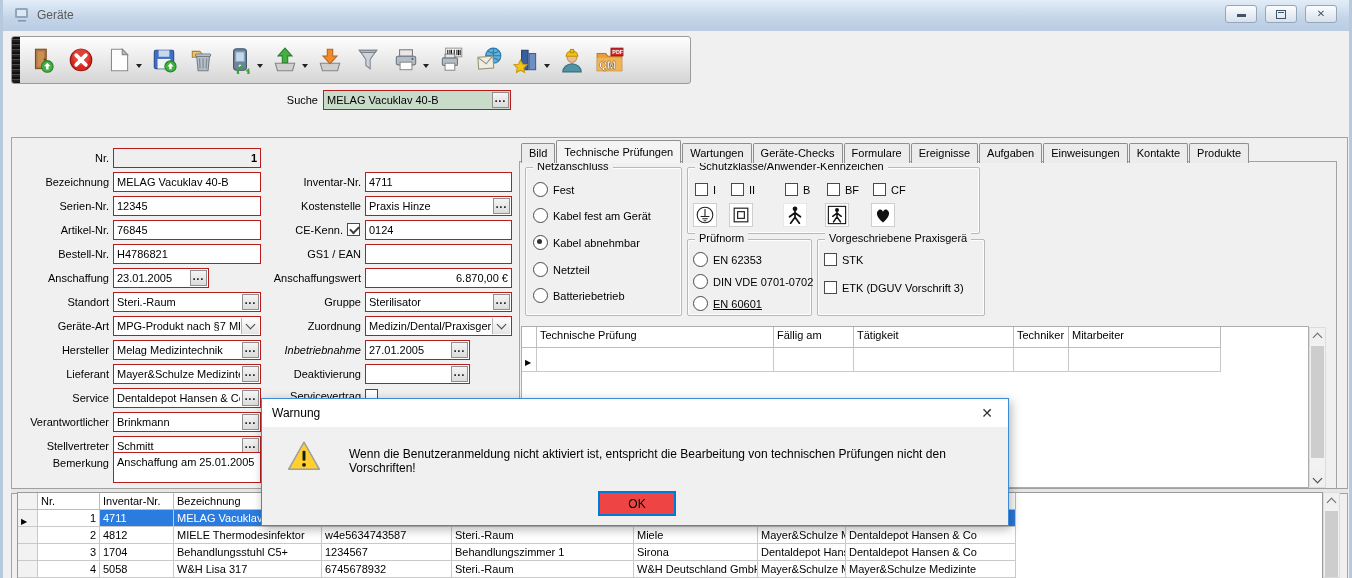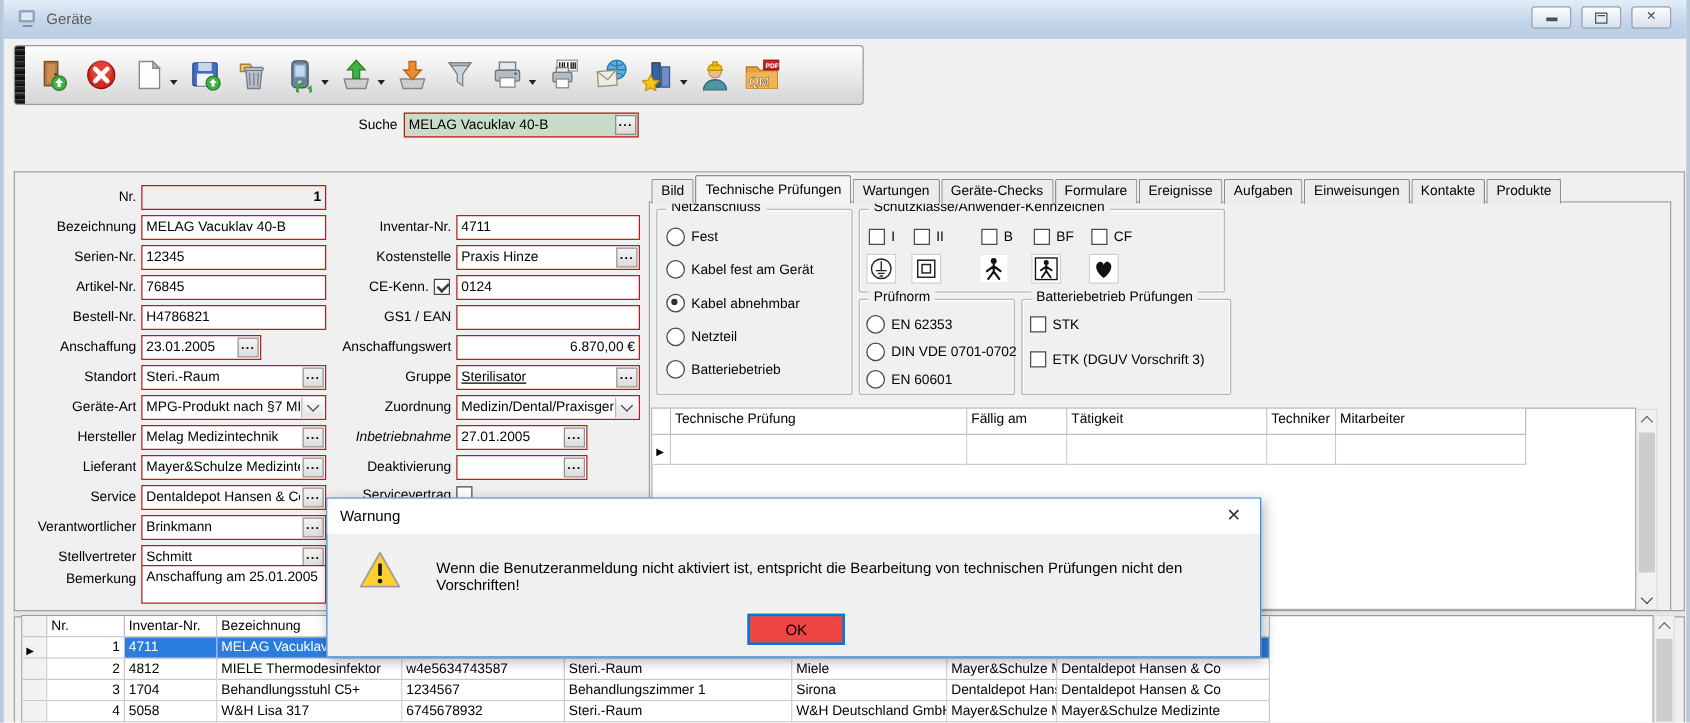--- a/index.html
+++ b/index.html
@@ -367,21 +367,21 @@
       <span class="val"></span>
     </div>
 
   <div class="lbl" style="left:262px;top:268px;width:96px;">Anschaffungswert</div>
   <div class="field num" style="left:362px;top:268px;width:147px;">
       <span class="val">6.870,00 €</span>
     </div>
 
   <div class="lbl" style="left:262px;top:292px;width:96px;">Gruppe</div>
   <div class="field" style="left:362px;top:292px;width:147px;">
-    <span class="val" style="margin-right:17px;text-decoration:underline;">Sterilisator</span>
+    <span class="val" style="margin-right:17px;">Sterilisator</span>
     <span class="dots">...</span>
   </div>
 
   <div class="lbl" style="left:262px;top:316px;width:96px;">Zuordnung</div>
   <div class="field" style="left:362px;top:316px;width:147px;">
     <span class="val" style="margin-right:17px;">Medizin/Dental/Praxisgerä</span>
     <span class="combo-arrow">
         <span class="chev"></span>
       </span>
   </div>
@@ -491,27 +491,27 @@
     <span class="gb-title">Prüfnorm</span>
   </div>
   <div class="opt" style="left:690px;top:252px;">
       <span class="radio"></span>
       <span>EN 62353</span>
     </div>
   <div class="opt" style="left:690px;top:274px;">
       <span class="radio"></span>
       <span>DIN VDE 0701-0702</span>
     </div>
-  <div class="opt" style="left:690px;top:296px;">
+  <div class="opt" style="left:690px;top:296px;text-decoration:underline;">
       <span class="radio"></span>
       <span>EN 60601</span>
     </div>
 
   <div class="groupbox" style="left:814px;top:239px;width:168px;height:77px;">
-    <span class="gb-title">Batteriebetrieb Prüfungen</span>
+    <span class="gb-title">Vorgeschriebene Praxisgerä</span>
   </div>
   <div class="opt" style="left:821px;top:253px;">
       <span class="cb"></span>
       <span>STK</span>
     </div>
   <div class="opt" style="left:821px;top:281px;">
       <span class="cb"></span>
       <span>ETK (DGUV Vorschrift 3)</span>
     </div>
 

